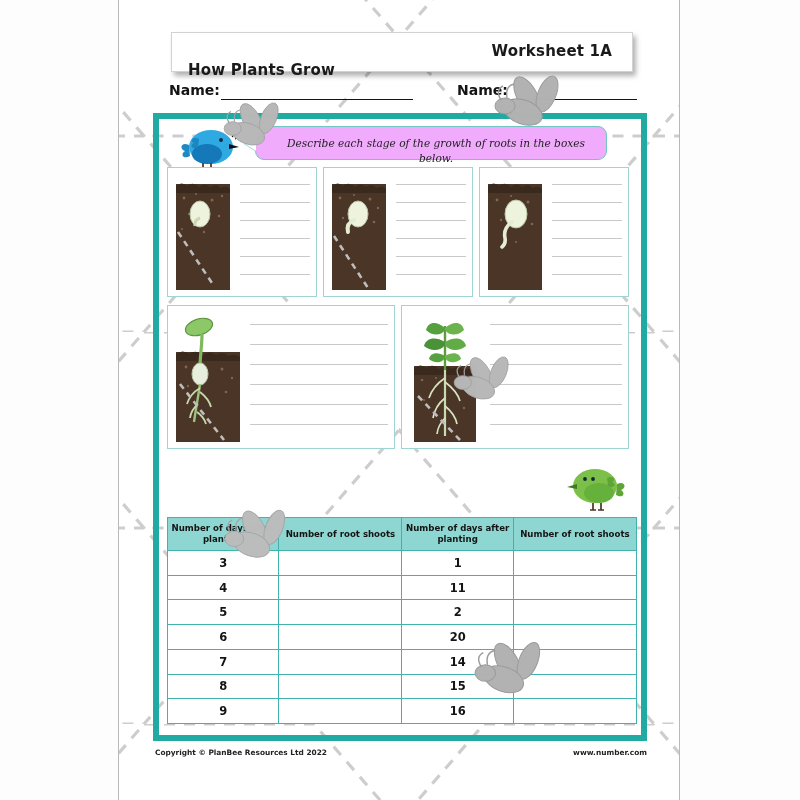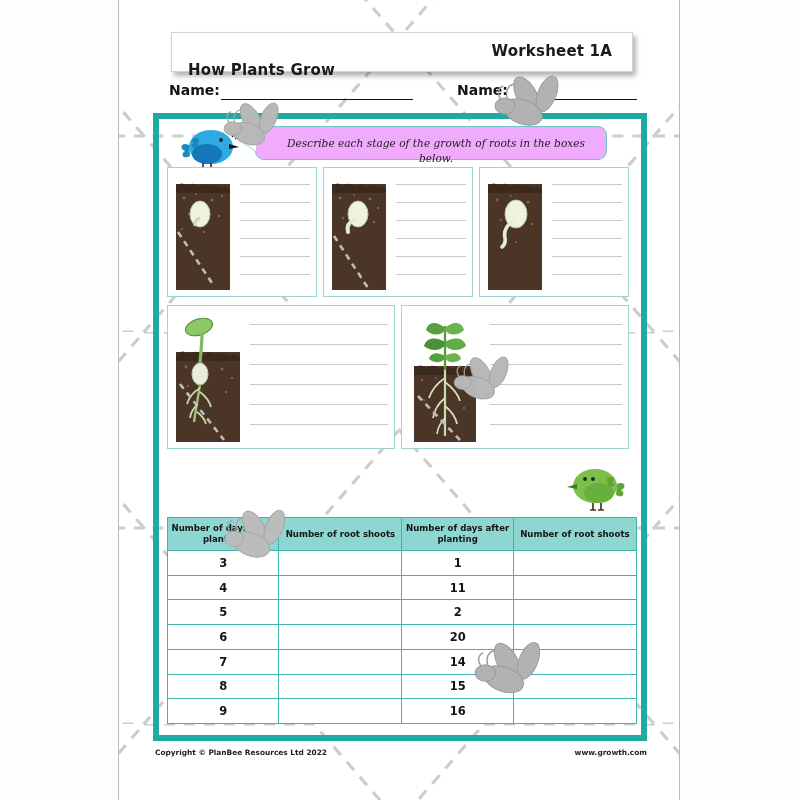--- a/index.html
+++ b/index.html
@@ -440,21 +440,21 @@
               <td class="col-narrow">16</td>
               <td class="col-wide"></td>
             </tr>
           </tbody>
       </table>
 
     </div>
 
     <div class="footer">
       <div class="foot-text" id="copyright">Copyright © PlanBee Resources Ltd 2022</div>
-      <div class="foot-text" id="website">www.growth.com</div>
+      <div class="foot-text" id="website">www.number.com</div>
     </div>
 
     <svg class="bee" style="left:370px; top:74px; width:84px; height:58px;" viewBox="0 0 84 58" xmlns="http://www.w3.org/2000/svg">
       <g fill="#b2b2b2" stroke="#9a9a9a" stroke-width="1">
         <ellipse cx="38" cy="22" rx="10" ry="21" transform="rotate(-28 38 22)"></ellipse>
         <ellipse cx="58" cy="20" rx="9" ry="19" transform="rotate(22 58 20)"></ellipse>
         <ellipse cx="34" cy="38" rx="20" ry="12" transform="rotate(20 34 38)"></ellipse>
         <ellipse cx="16" cy="32" rx="10" ry="8"></ellipse>
       </g>
       <g stroke="#9a9a9a" stroke-width="1.4" fill="none">

